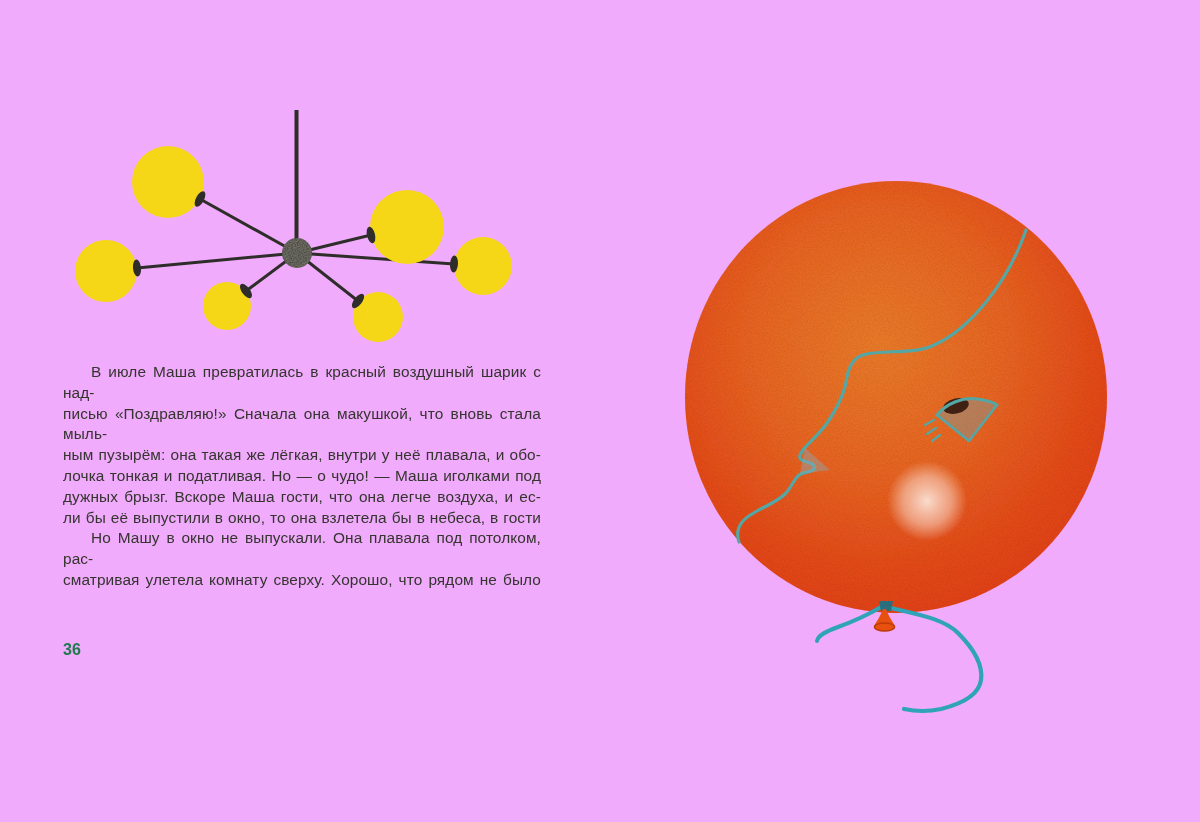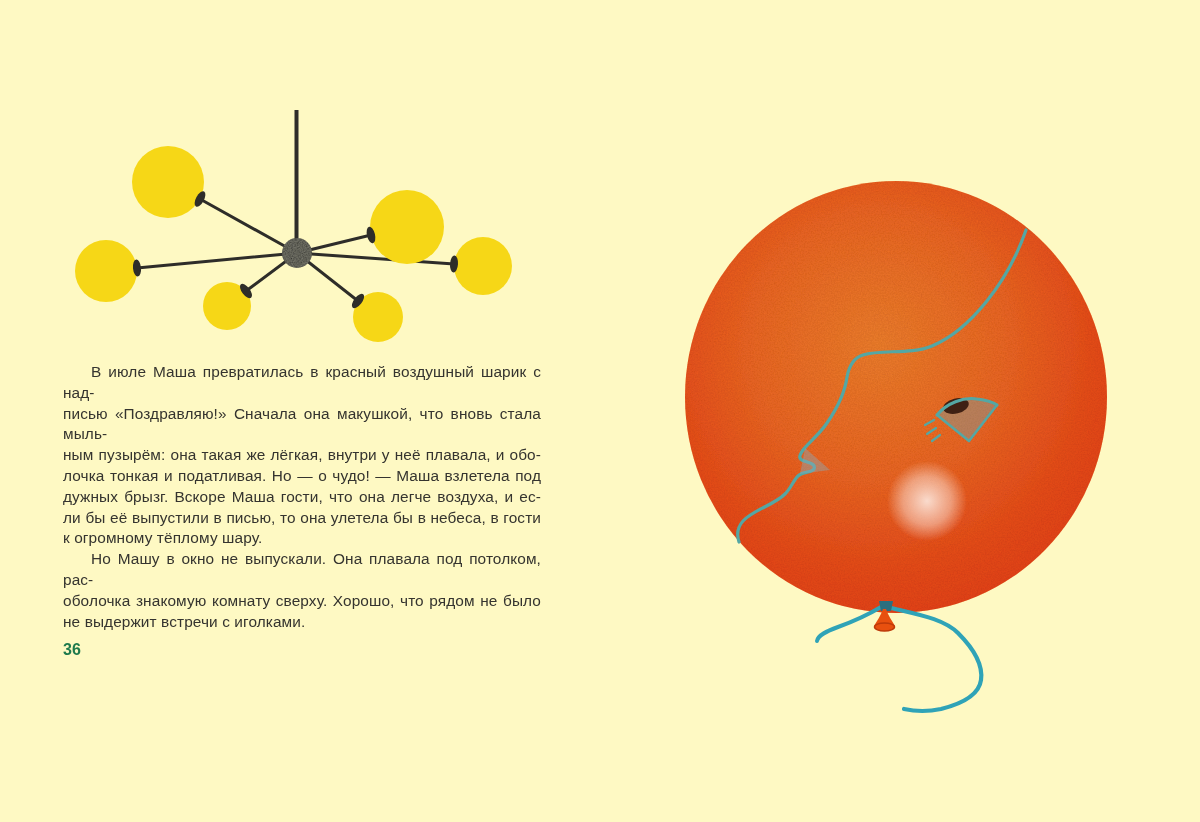--- a/index.html
+++ b/index.html
@@ -1,20 +1,20 @@
 <!DOCTYPE html>
 <html style="--text: #35342f; --page-number-green: #1e7a4c; --lamp-yellow: #f6d717; --lamp-metal: #2e2d29; --balloon-edge: #e7421b; --balloon-mid: #ec6022; --balloon-core: #f0812f; --balloon-string-teal: #2fa3b7; --face-line-teal: #54a7a4; --nozzle-orange: #e8500f; --nozzle-rim: #bd3a0a; --tie-teal: #2b6f7e; --highlight-pink: #fbe2d6;"><head>
 <meta charset="utf-8">
 <style>
   html, body { margin: 0; padding: 0; background: #ffffff; }
   #spread {
     position: relative;
     width: 1200px;
     height: 822px;
-    background: #fef9c3;
+    background: #f0abfc;
     overflow: hidden;
     font-family: "Liberation Sans", sans-serif;
   }
   #art {
     position: absolute;
     left: 0; top: 0;
     width: 1200px; height: 822px;
     pointer-events: none;
   }
   .textblock {
@@ -166,24 +166,22 @@
         <path d="M 886 609 C 888 615 892 621 895 626 L 874 626 C 877 621 881 615 883 609 Z" style="fill:var(--nozzle-orange, #e8500f)"></path>
         <ellipse cx="884.5" cy="627" rx="10" ry="4" stroke-width="1.5" style="fill:var(--nozzle-orange, #e8500f); stroke:var(--nozzle-rim, #bd3a0a)"></ellipse>
       </g>
     </g>
   </svg>
 
   <div class="textblock">
     <div class="line indent">В июле Маша превратилась в красный воздушный шарик с над-</div>
     <div class="line">писью «Поздравляю!» Сначала она макушкой, что вновь стала мыль-</div>
     <div class="line">ным пузырём: она такая же лёгкая, внутри у неё плавала, и обо-</div>
-    <div class="line">лочка тонкая и податливая. Но — о чудо! — Маша взлетела под</div>
+    <div class="line">лочка тонкая и податливая. Но — о чудо! — Маша иголками под</div>
     <div class="line">дужных брызг. Вскоре Маша гости, что она легче воздуха, и ес-</div>
-    <div class="line">ли бы её выпустили в писью, то она улетела бы в небеса, в гости</div>
-    <div class="line para-end">к огромному тёплому шару.</div>
+    <div class="line">ли бы её выпустили в окно, то она взлетела бы в небеса, в гости</div>
     <div class="line indent">Но Машу в окно не выпускали. Она плавала под потолком, рас-</div>
-    <div class="line">оболочка знакомую комнату сверху. Хорошо, что рядом не было</div>
-    <div class="line para-end">не выдержит встречи с иголками.</div>
+    <div class="line">сматривая улетела комнату сверху. Хорошо, что рядом не было</div>
   </div>
 
   <div class="page-number">36</div>
 
 </div>
 
 </body></html>

